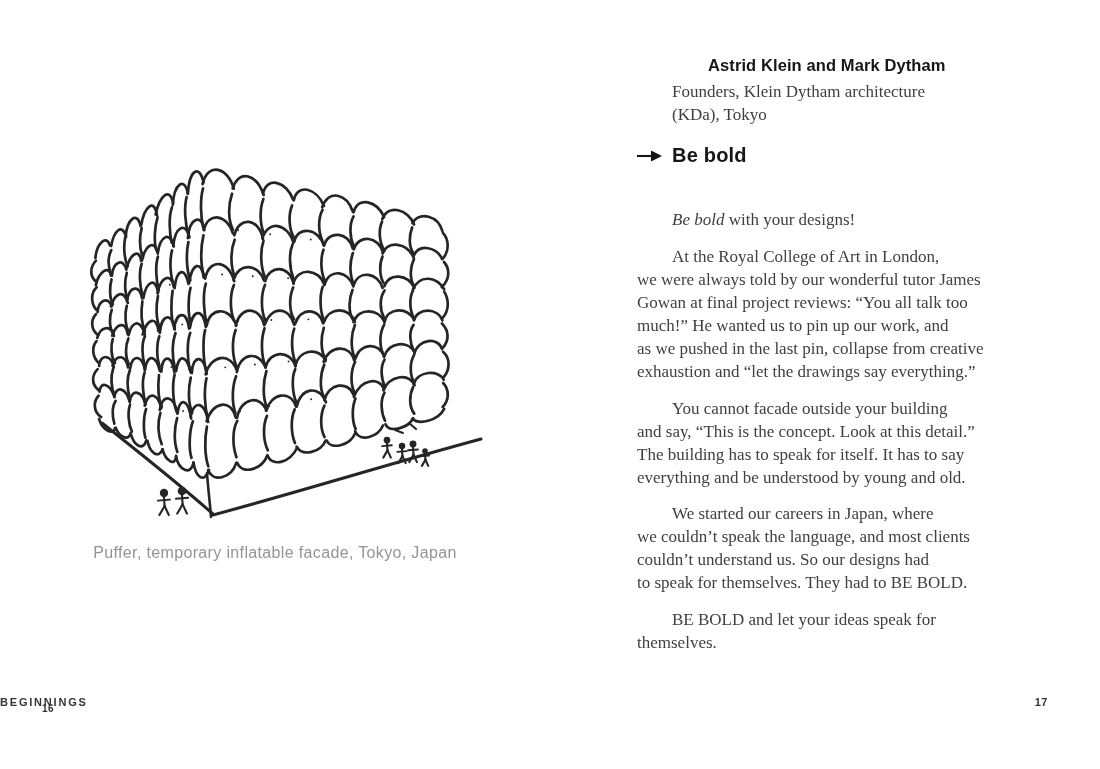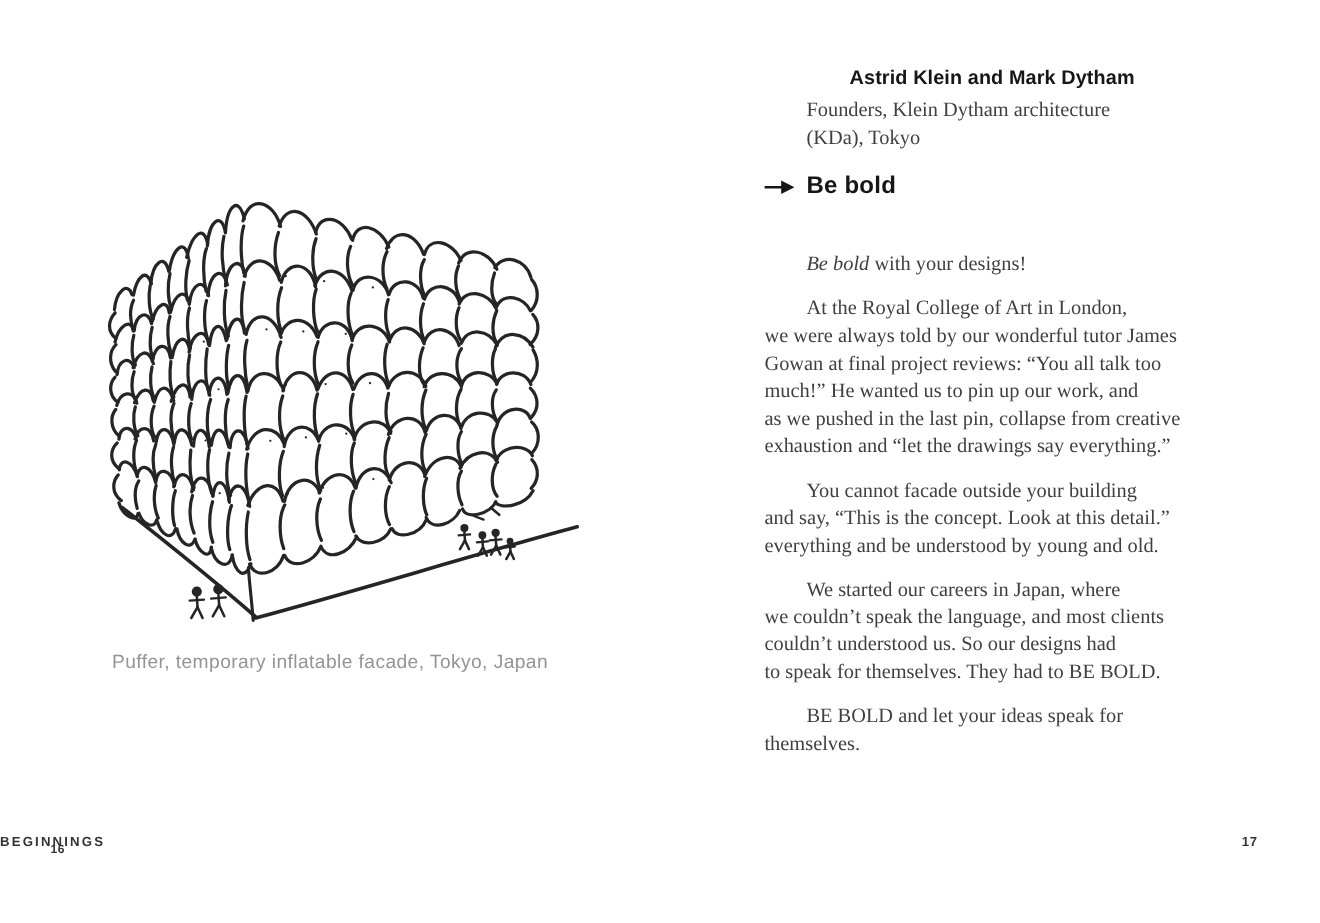--- a/index.html
+++ b/index.html
@@ -345,24 +345,25 @@
 <div class="abs" id="bodytext">
     <div class="line indent"><em>Be bold</em> with your designs!</div>
     <div class="line indent">At the Royal College of Art in London,</div>
     <div class="line">we were always told by our wonderful tutor James</div>
     <div class="line">Gowan at final project reviews: “You all talk too</div>
     <div class="line">much!” He wanted us to pin up our work, and</div>
     <div class="line">as we pushed in the last pin, collapse from creative</div>
     <div class="line">exhaustion and “let the drawings say everything.”</div>
     <div class="line indent">You cannot facade outside your building</div>
     <div class="line">and say, “This is the concept. Look at this detail.”</div>
+    <div class="line">The building has to speak for itself. It has to say</div>
     <div class="line">everything and be understood by young and old.</div>
     <div class="line indent">We started our careers in Japan, where</div>
     <div class="line">we couldn’t speak the language, and most clients</div>
-    <div class="line">couldn’t understood us. So our designs had</div>
+    <div class="line">couldn’t understand us. So our designs had</div>
     <div class="line">to speak for themselves. They had to BE BOLD.</div>
     <div class="line indent">BE BOLD and let your ideas speak for</div>
     <div class="line">themselves.</div>
   </div>
 
 <div class="abs" id="footer-right">
   <span class="running-head">BEGINNINGS</span>
   <span class="folio">17</span>
 </div>
 

